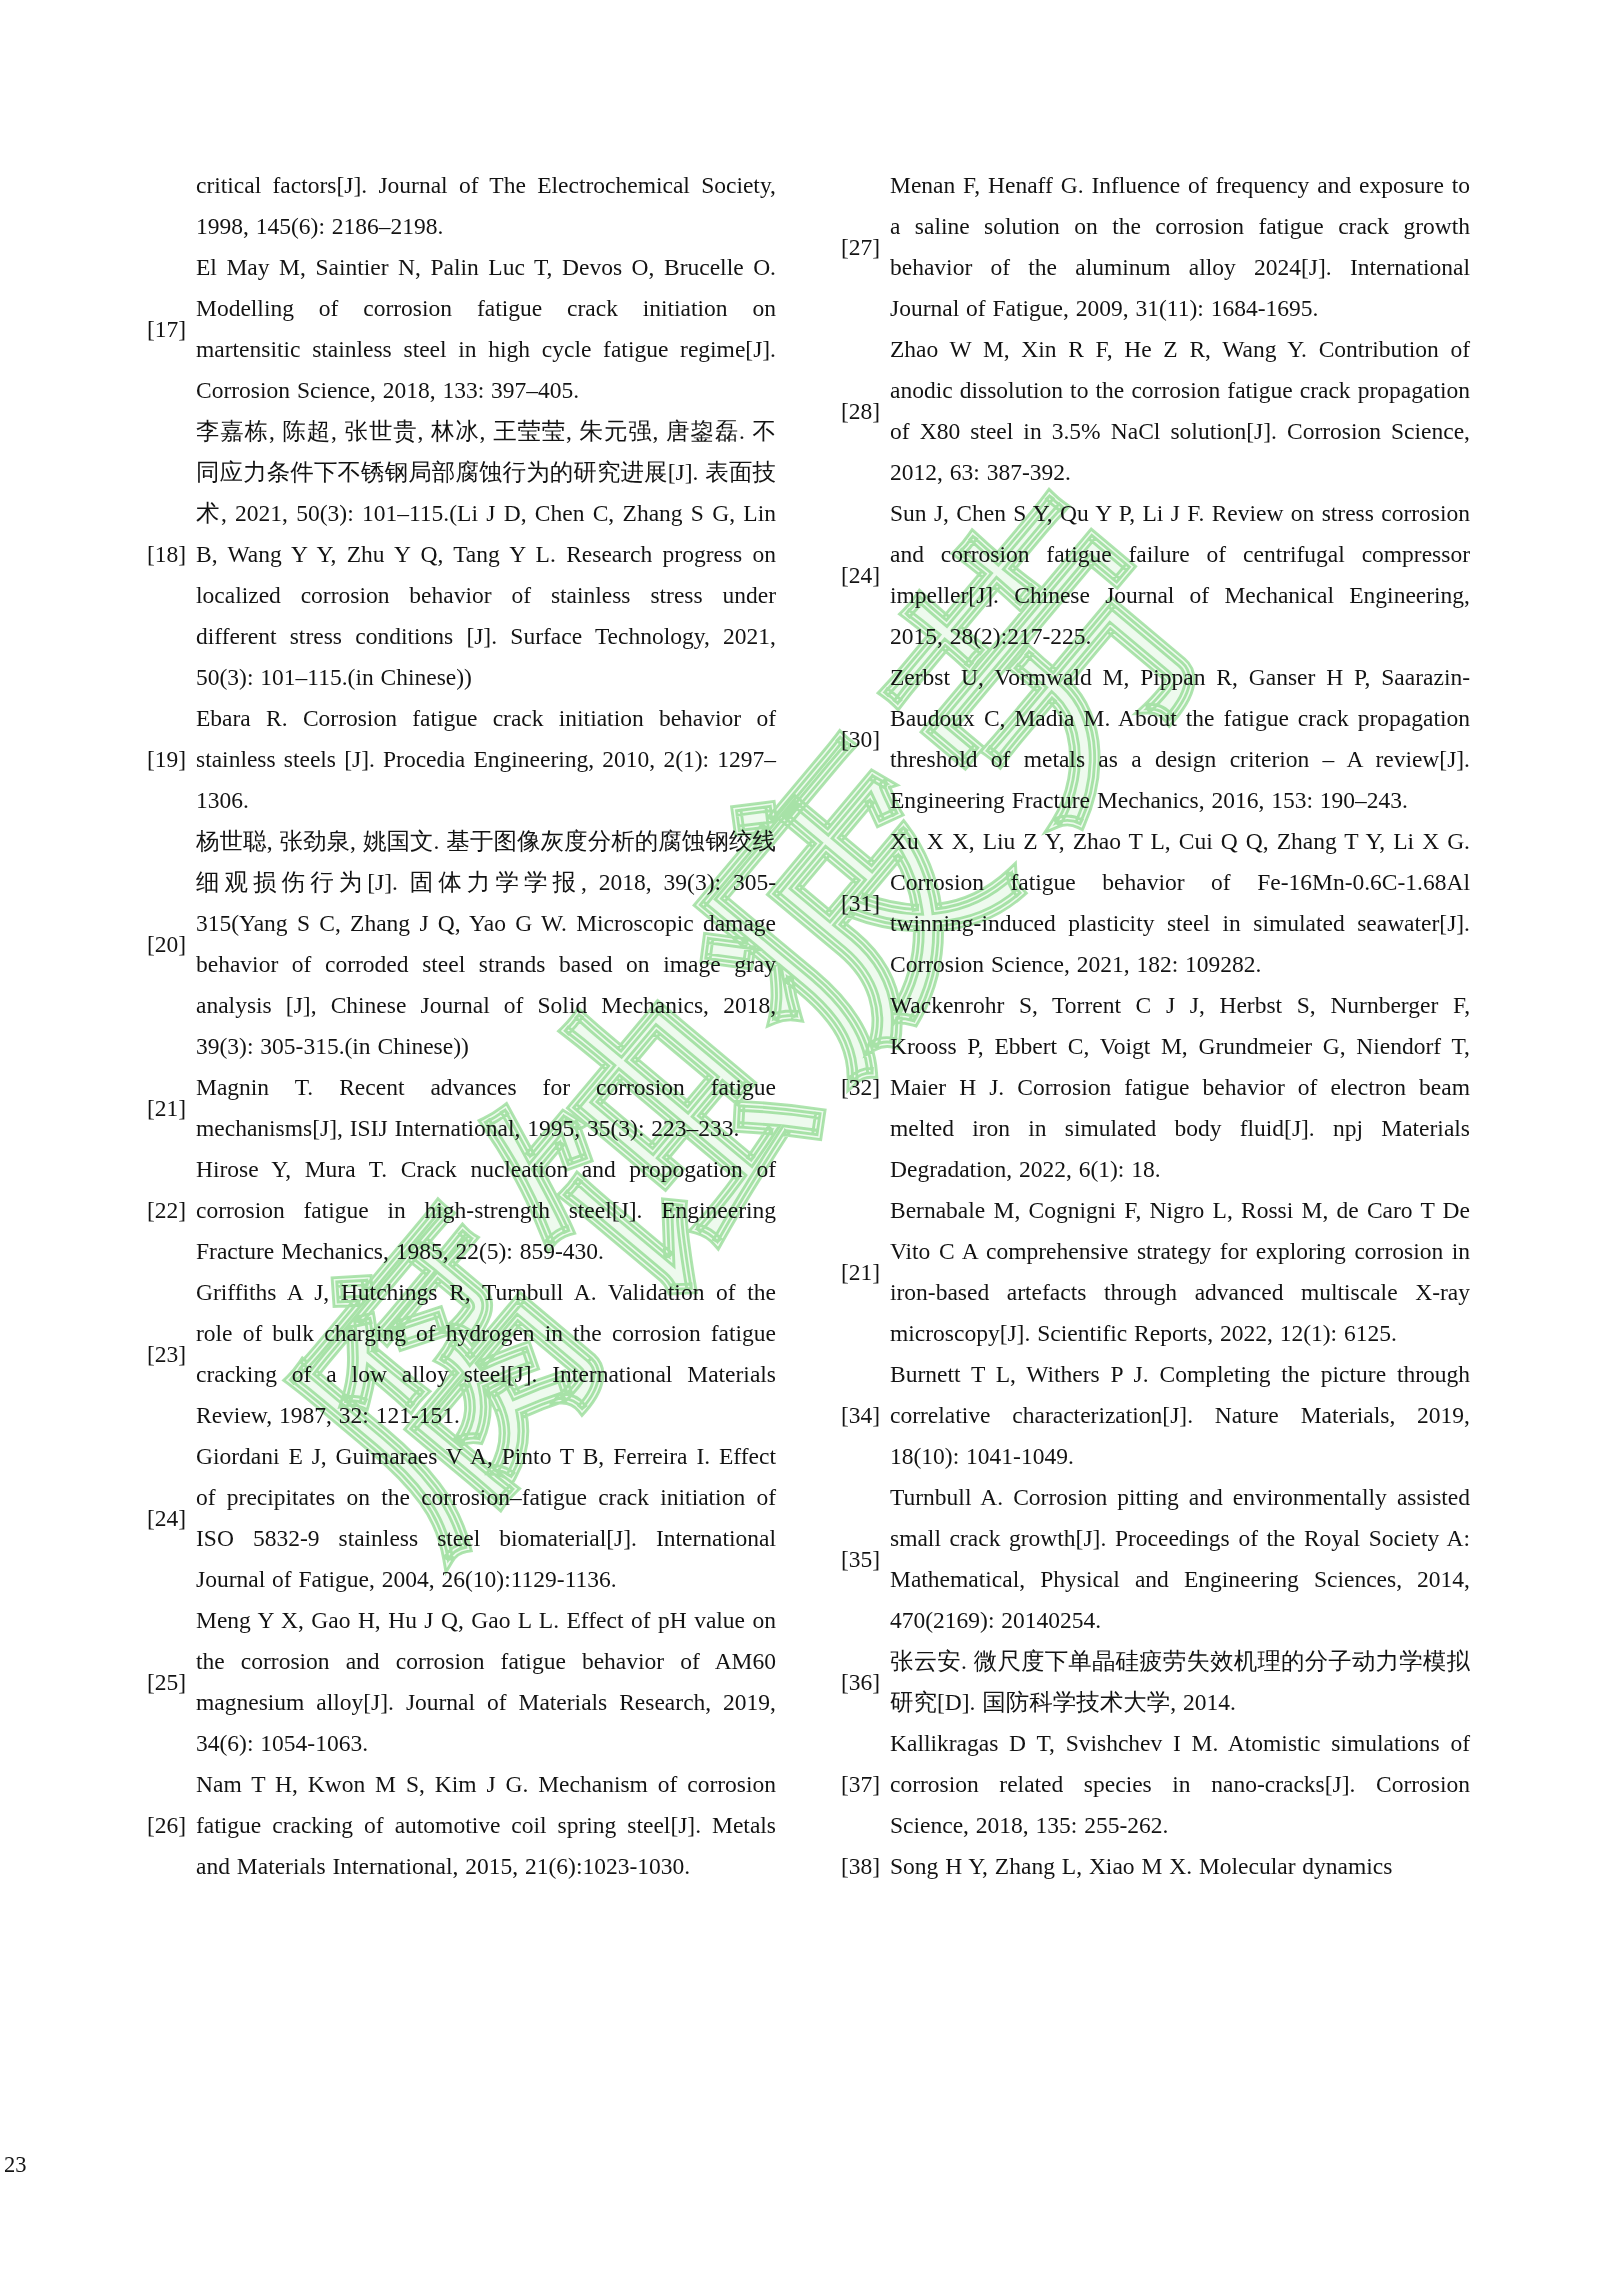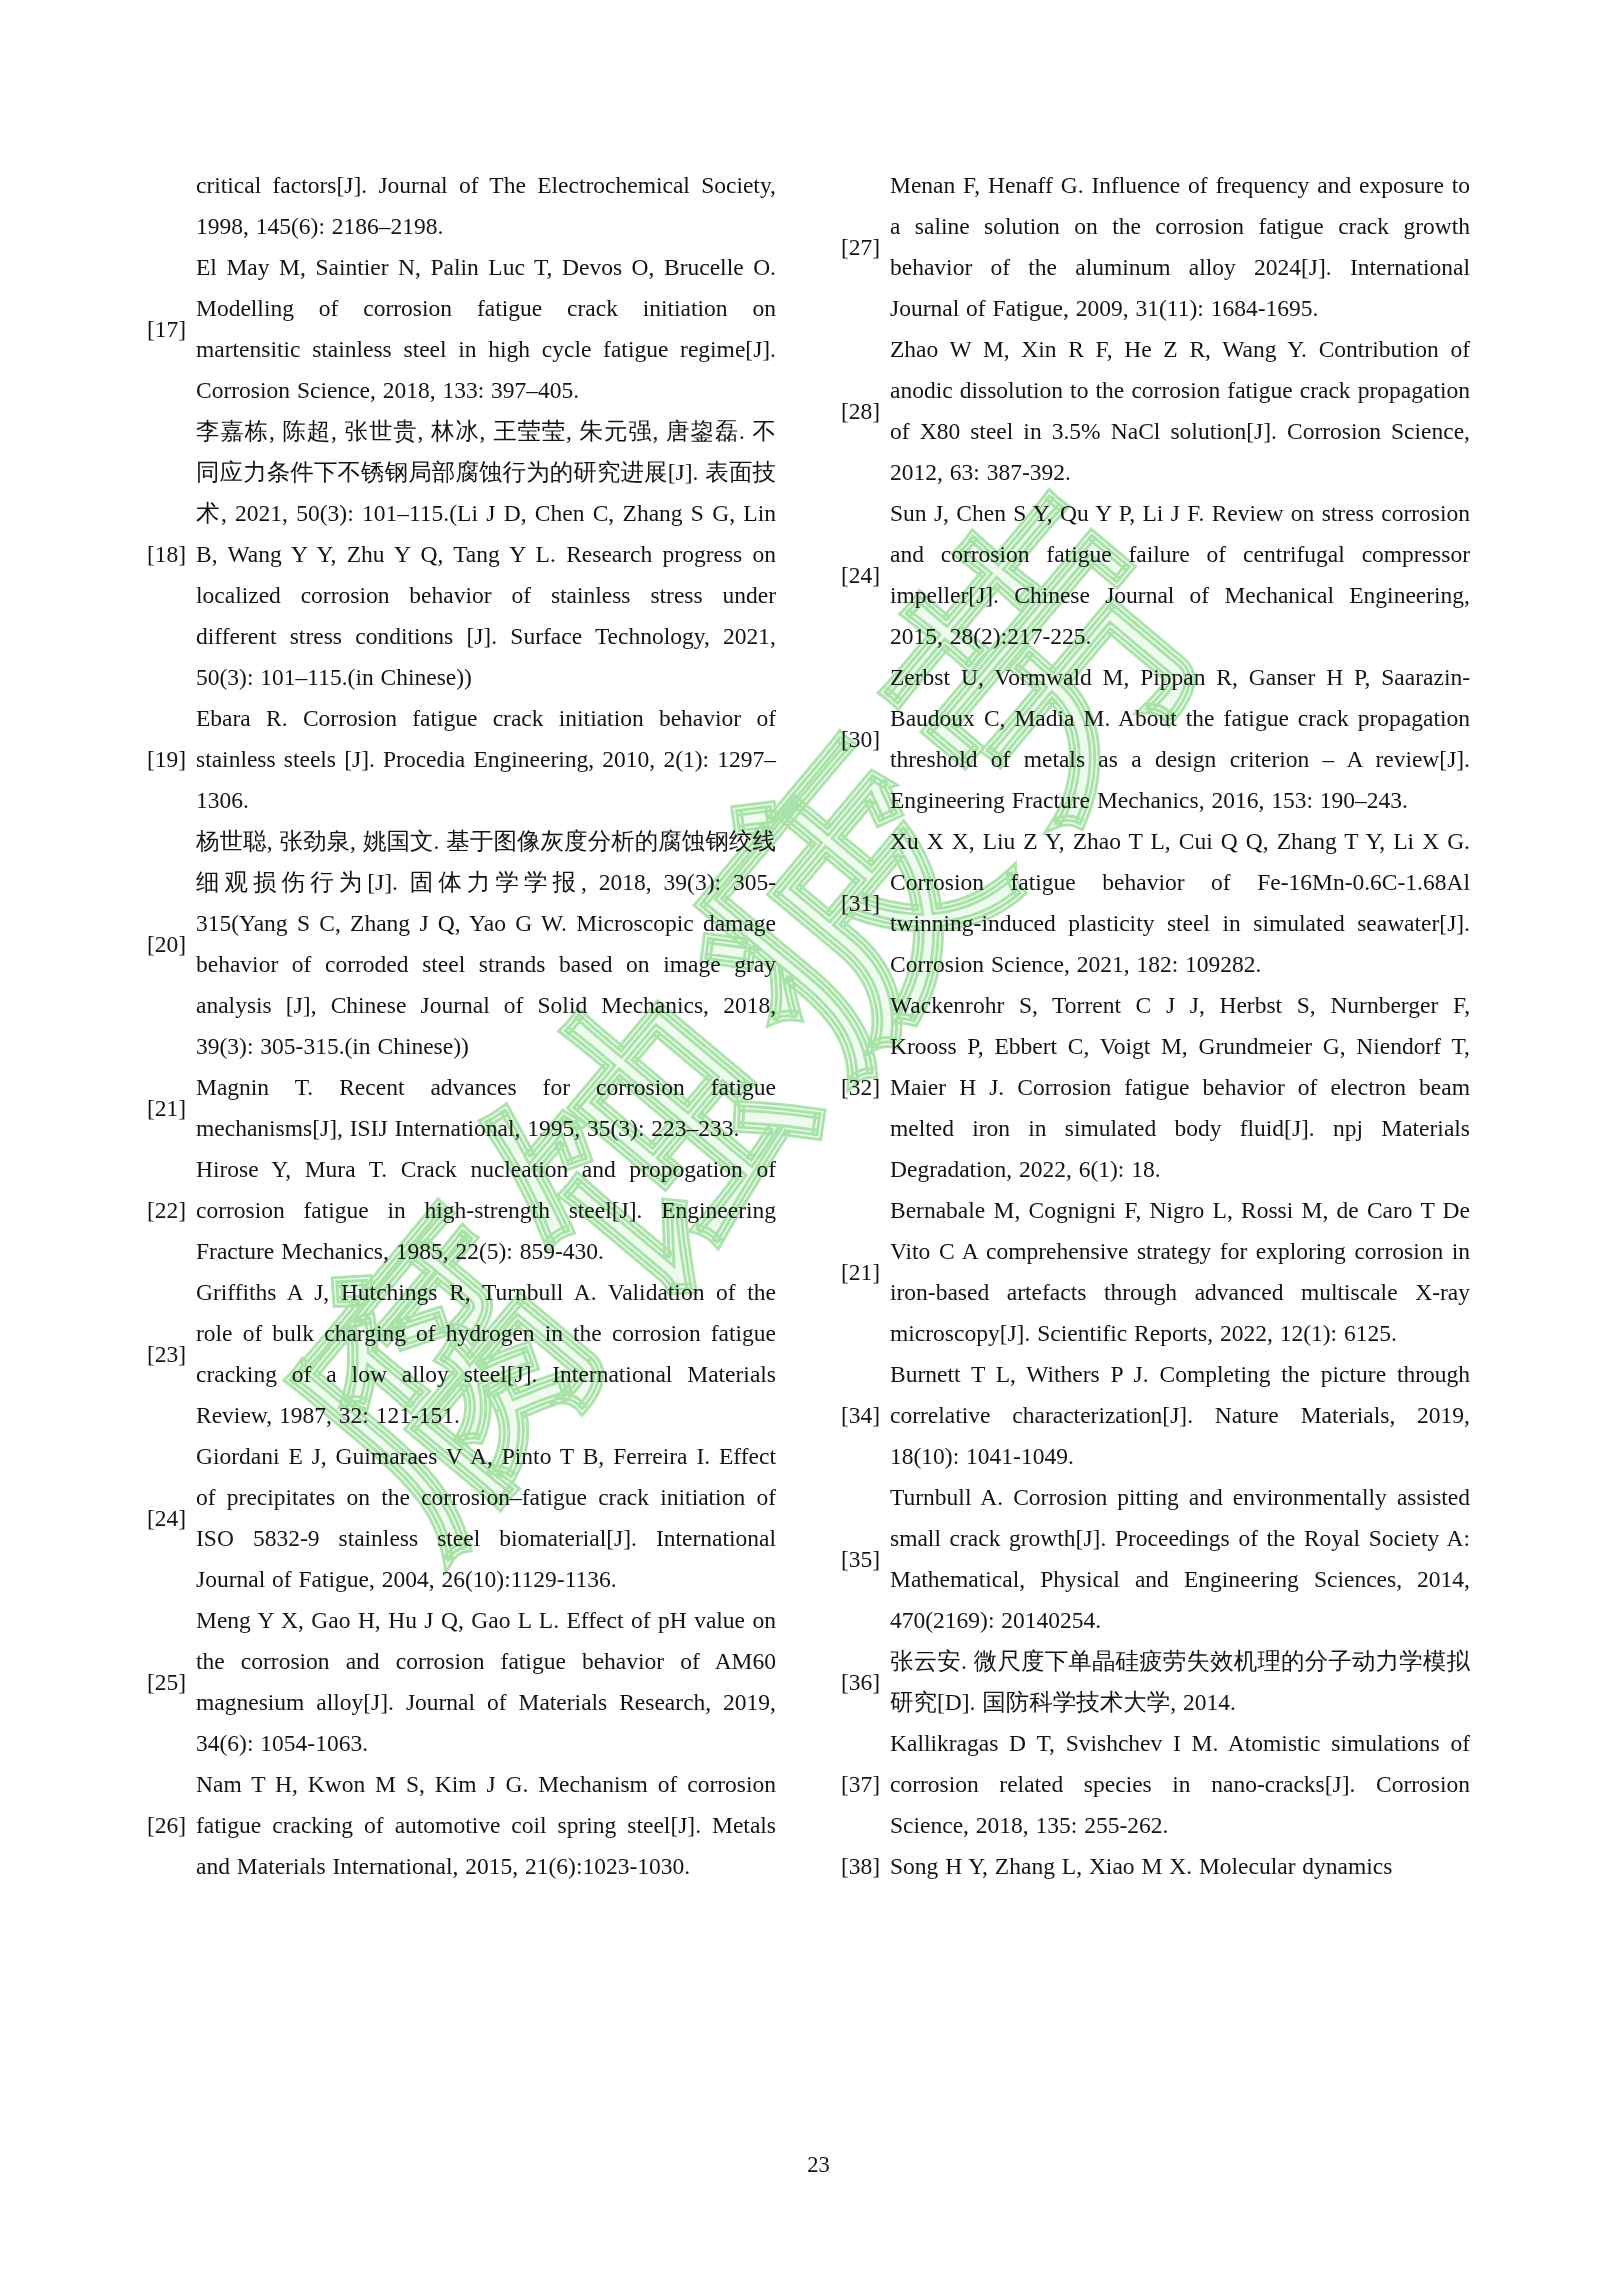--- a/index.html
+++ b/index.html
@@ -71,23 +71,23 @@
     flex: 1 1 auto;
     text-align: justify;
     word-spacing: 1px;
   }
   .ref.continuation .ref-label {
     
   }
   .page-number {
     position: absolute;
     top: 2152px;
-    left: 16px;
+    left: 4px;
     right: 0;
-    text-align: center;
+    text-align: left;
     font-size: 22.5px;
     z-index: 2;
   }
 </style>
 </head>
 <body>
 
 <div class="page">
 
   <div class="watermark">腐蚀疲劳</div>

